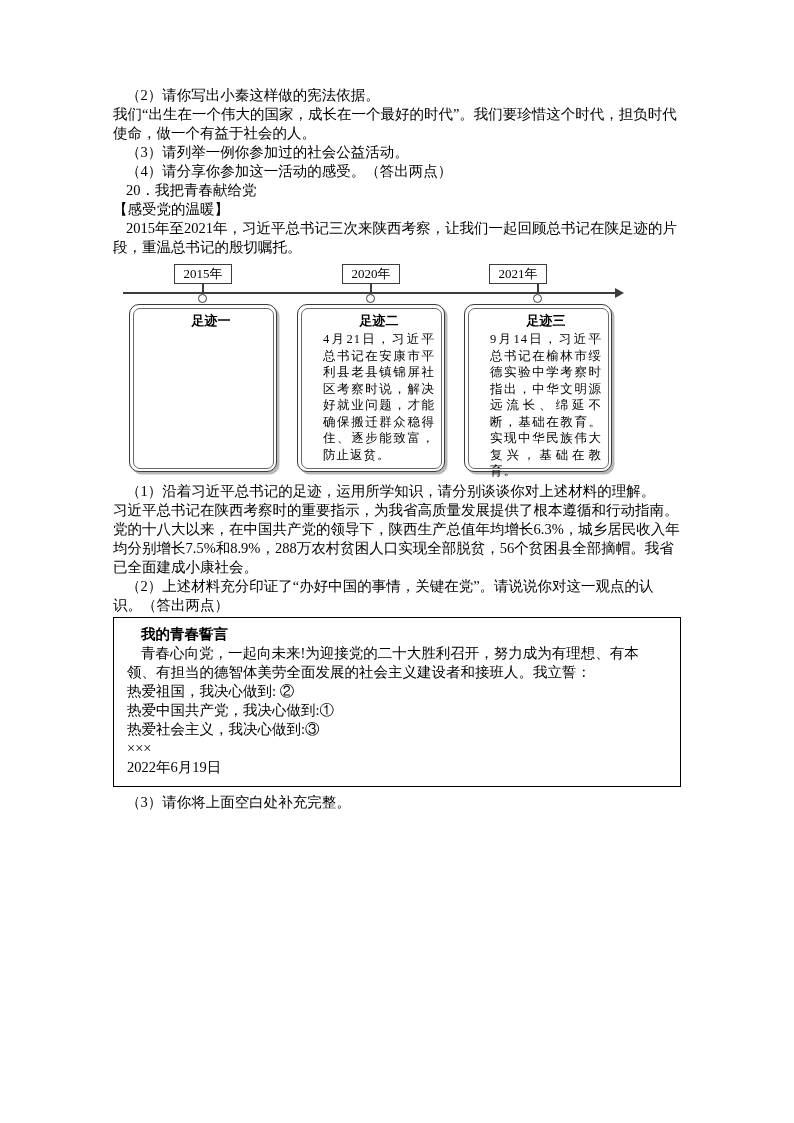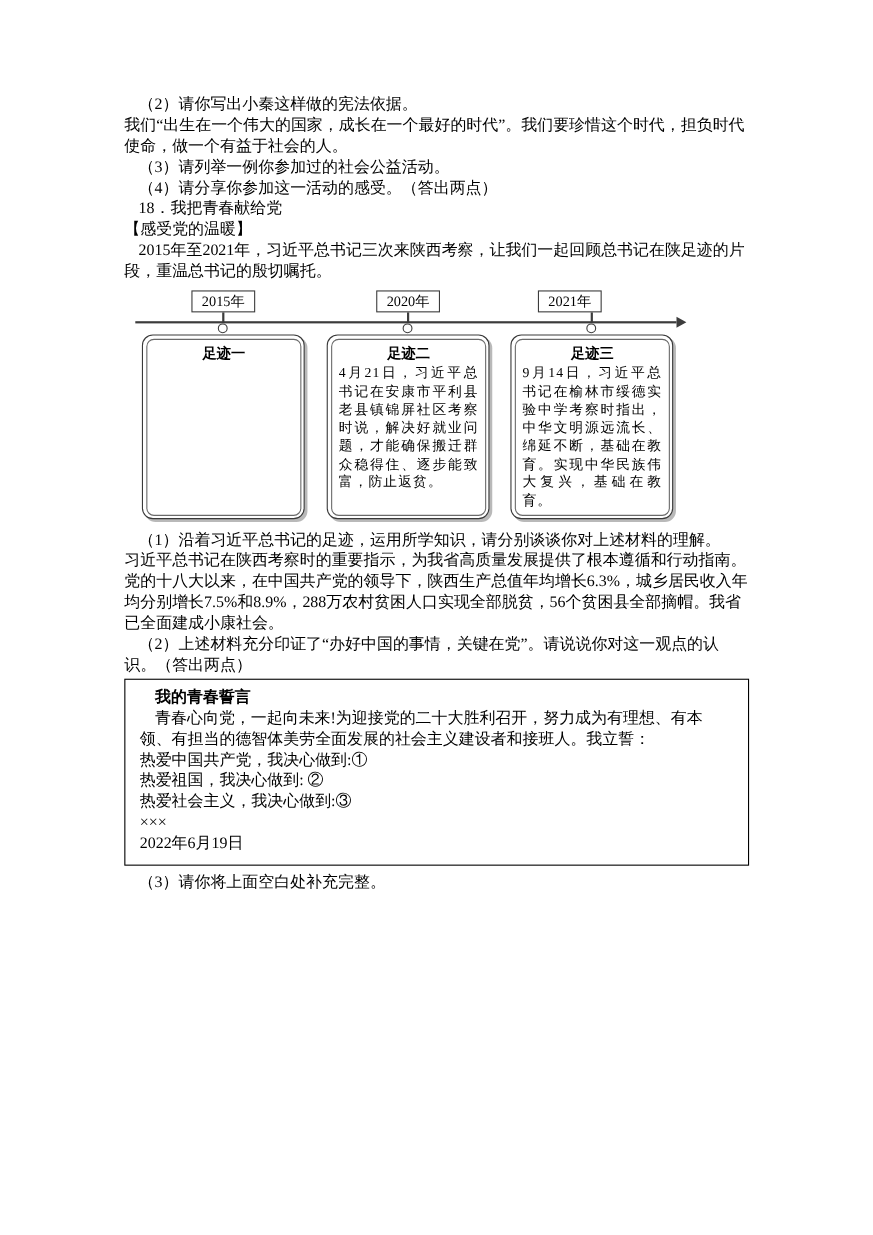--- a/index.html
+++ b/index.html
@@ -51,21 +51,21 @@
     border:1.5px solid #3c3c3c; border-radius:50%; background:#fff;
   }
   .node.n1 { left:85px; }
   .node.n2 { left:253px; }
   .node.n3 { left:420px; }
   .card {
     position:absolute; top:44px; width:148px; height:168px;
     border:1.5px solid #3a3a3a; border-radius:10px;
     background:#fff;
     box-shadow:2.5px 2.5px 0 #b9b9b9;
-    padding:7px 9px 6px 10px;
+    padding:7px 9px 6px 25px;
   }
   .card::before {
     content:""; position:absolute; inset:2.5px;
     border:1px solid #6a6a6a; border-radius:7px;
     pointer-events:none;
   }
   .card.c1 { left:16px; }
   .card.c2 { left:184px; }
   .card.c3 { left:351px; }
   .card-title {
@@ -92,21 +92,21 @@
 </head>
 <body>
 
 <div class="page">
   <div class="content">
 
     <p class="para ind">（2）请你写出小秦这样做的宪法依据。</p>
     <p class="para">我们“出生在一个伟大的国家，成长在一个最好的时代”。我们要珍惜这个时代，担负时代使命，做一个有益于社会的人。</p>
     <p class="para ind">（3）请列举一例你参加过的社会公益活动。</p>
     <p class="para ind">（4）请分享你参加这一活动的感受。（答出两点）</p>
-    <p class="para ind">18．我把青春献给党</p>
+    <p class="para ind">20．我把青春献给党</p>
     <p class="para">【感受党的温暖】</p>
     <p class="para ind">2015年至2021年，习近平总书记三次来陕西考察，让我们一起回顾总书记在陕足迹的片段，重温总书记的殷切嘱托。</p>
 
     <div class="timeline">
       <div class="axis-line"></div>
       <div class="axis-arrow"></div>
 
       <div class="yearbox y1">2015年</div>
       <div class="yearbox y2">2020年</div>
       <div class="yearbox y3">2021年</div>
@@ -132,22 +132,22 @@
       </div>
     </div>
 
     <p class="para ind">（1）沿着习近平总书记的足迹，运用所学知识，请分别谈谈你对上述材料的理解。</p>
     <p class="para">习近平总书记在陕西考察时的重要指示，为我省高质量发展提供了根本遵循和行动指南。党的十八大以来，在中国共产党的领导下，陕西生产总值年均增长6.3%，城乡居民收入年均分别增长7.5%和8.9%，288万农村贫困人口实现全部脱贫，56个贫困县全部摘帽。我省已全面建成小康社会。</p>
     <p class="para ind">（2）上述材料充分印证了“办好中国的事情，关键在党”。请说说你对这一观点的认识。（答出两点）</p>
 
     <div class="pledge">
       <p class="para bold indp">我的青春誓言</p>
       <p class="para indp">青春心向党，一起向未来!为迎接党的二十大胜利召开，努力成为有理想、有本领、有担当的德智体美劳全面发展的社会主义建设者和接班人。我立誓：</p>
+      <p class="para">热爱祖国，我决心做到: ②</p>
       <p class="para">热爱中国共产党，我决心做到:①</p>
-      <p class="para">热爱祖国，我决心做到: ②</p>
       <p class="para">热爱社会主义，我决心做到:③</p>
       <p class="para">×××</p>
       <p class="para">2022年6月19日</p>
     </div>
 
     <p class="para ind q3b">（3）请你将上面空白处补充完整。</p>
 
   </div>
 </div>
 

